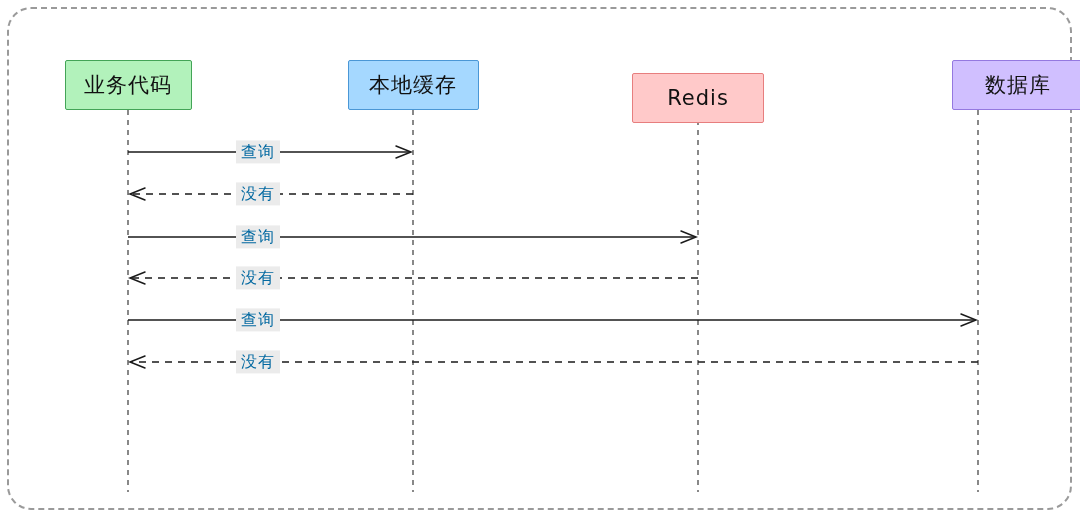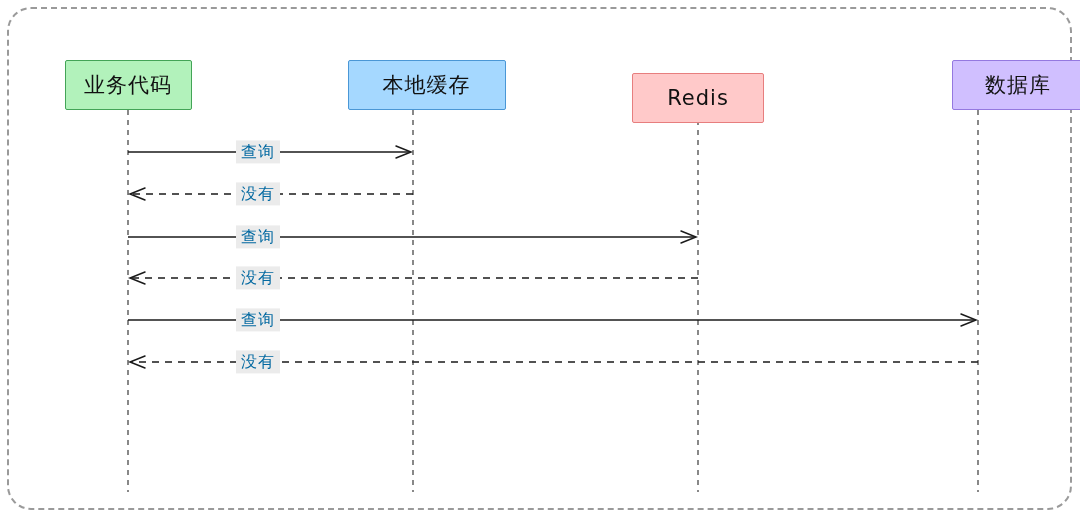--- a/index.html
+++ b/index.html
@@ -69,21 +69,21 @@
       <line x1="128" y1="237" x2="695" y2="237" stroke="#1a1a1a" stroke-width="1.5"></line>
       <path d="M 681 231 L 696 237 L 681 243" fill="none" stroke="#1a1a1a" stroke-width="1.5" stroke-linecap="round"></path>
       <line x1="698" y1="278" x2="131" y2="278" stroke="#1a1a1a" stroke-width="1.5" stroke-dasharray="7 6"></line>
       <path d="M 145 272 L 130 278 L 145 284" fill="none" stroke="#1a1a1a" stroke-width="1.5" stroke-linecap="round"></path>
       <line x1="128" y1="320" x2="975" y2="320" stroke="#1a1a1a" stroke-width="1.5"></line>
       <path d="M 961 314 L 976 320 L 961 326" fill="none" stroke="#1a1a1a" stroke-width="1.5" stroke-linecap="round"></path>
       <line x1="978" y1="362" x2="131" y2="362" stroke="#1a1a1a" stroke-width="1.5" stroke-dasharray="7 6"></line>
       <path d="M 145 356 L 130 362 L 145 368" fill="none" stroke="#1a1a1a" stroke-width="1.5" stroke-linecap="round"></path>
     </svg>
 <div class="actor-box" style="left: 64.5px; top: 60px; width: 127px; height: 50px; background: rgb(178, 242, 187); border: 1.5px solid rgb(67, 164, 87);">业务代码</div>
-    <div class="actor-box" style="left: 347.5px; top: 60px; width: 158px; height: 50px; background: rgb(165, 216, 255); border: 1.5px solid rgb(74, 151, 214);">本地缓存</div>
+    <div class="actor-box" style="left: 347.5px; top: 60px; width: 131px; height: 50px; background: rgb(165, 216, 255); border: 1.5px solid rgb(74, 151, 214);">本地缓存</div>
     <div class="actor-box" style="left: 632px; top: 60px; width: 132px; height: 50px; background: rgb(255, 201, 201); border: 1.5px solid rgb(231, 126, 126); margin-top: 13px;">Redis</div>
     <div class="actor-box" style="left: 952px; top: 60px; width: 132px; height: 50px; background: rgb(208, 191, 255); border: 1.5px solid rgb(148, 120, 224);">数据库</div>
     <div class="msg-label" style="background: rgb(235, 235, 235); left: 258px; top: 152px;">查询</div>
     <div class="msg-label" style="background: rgb(235, 235, 235); left: 258px; top: 194px;">没有</div>
     <div class="msg-label" style="background: rgb(235, 235, 235); left: 258px; top: 237px;">查询</div>
     <div class="msg-label" style="background: rgb(235, 235, 235); left: 258px; top: 278px;">没有</div>
     <div class="msg-label" style="background: rgb(235, 235, 235); left: 258px; top: 320px;">查询</div>
     <div class="msg-label" style="background: rgb(235, 235, 235); left: 258px; top: 362px;">没有</div>
   </div>
 

